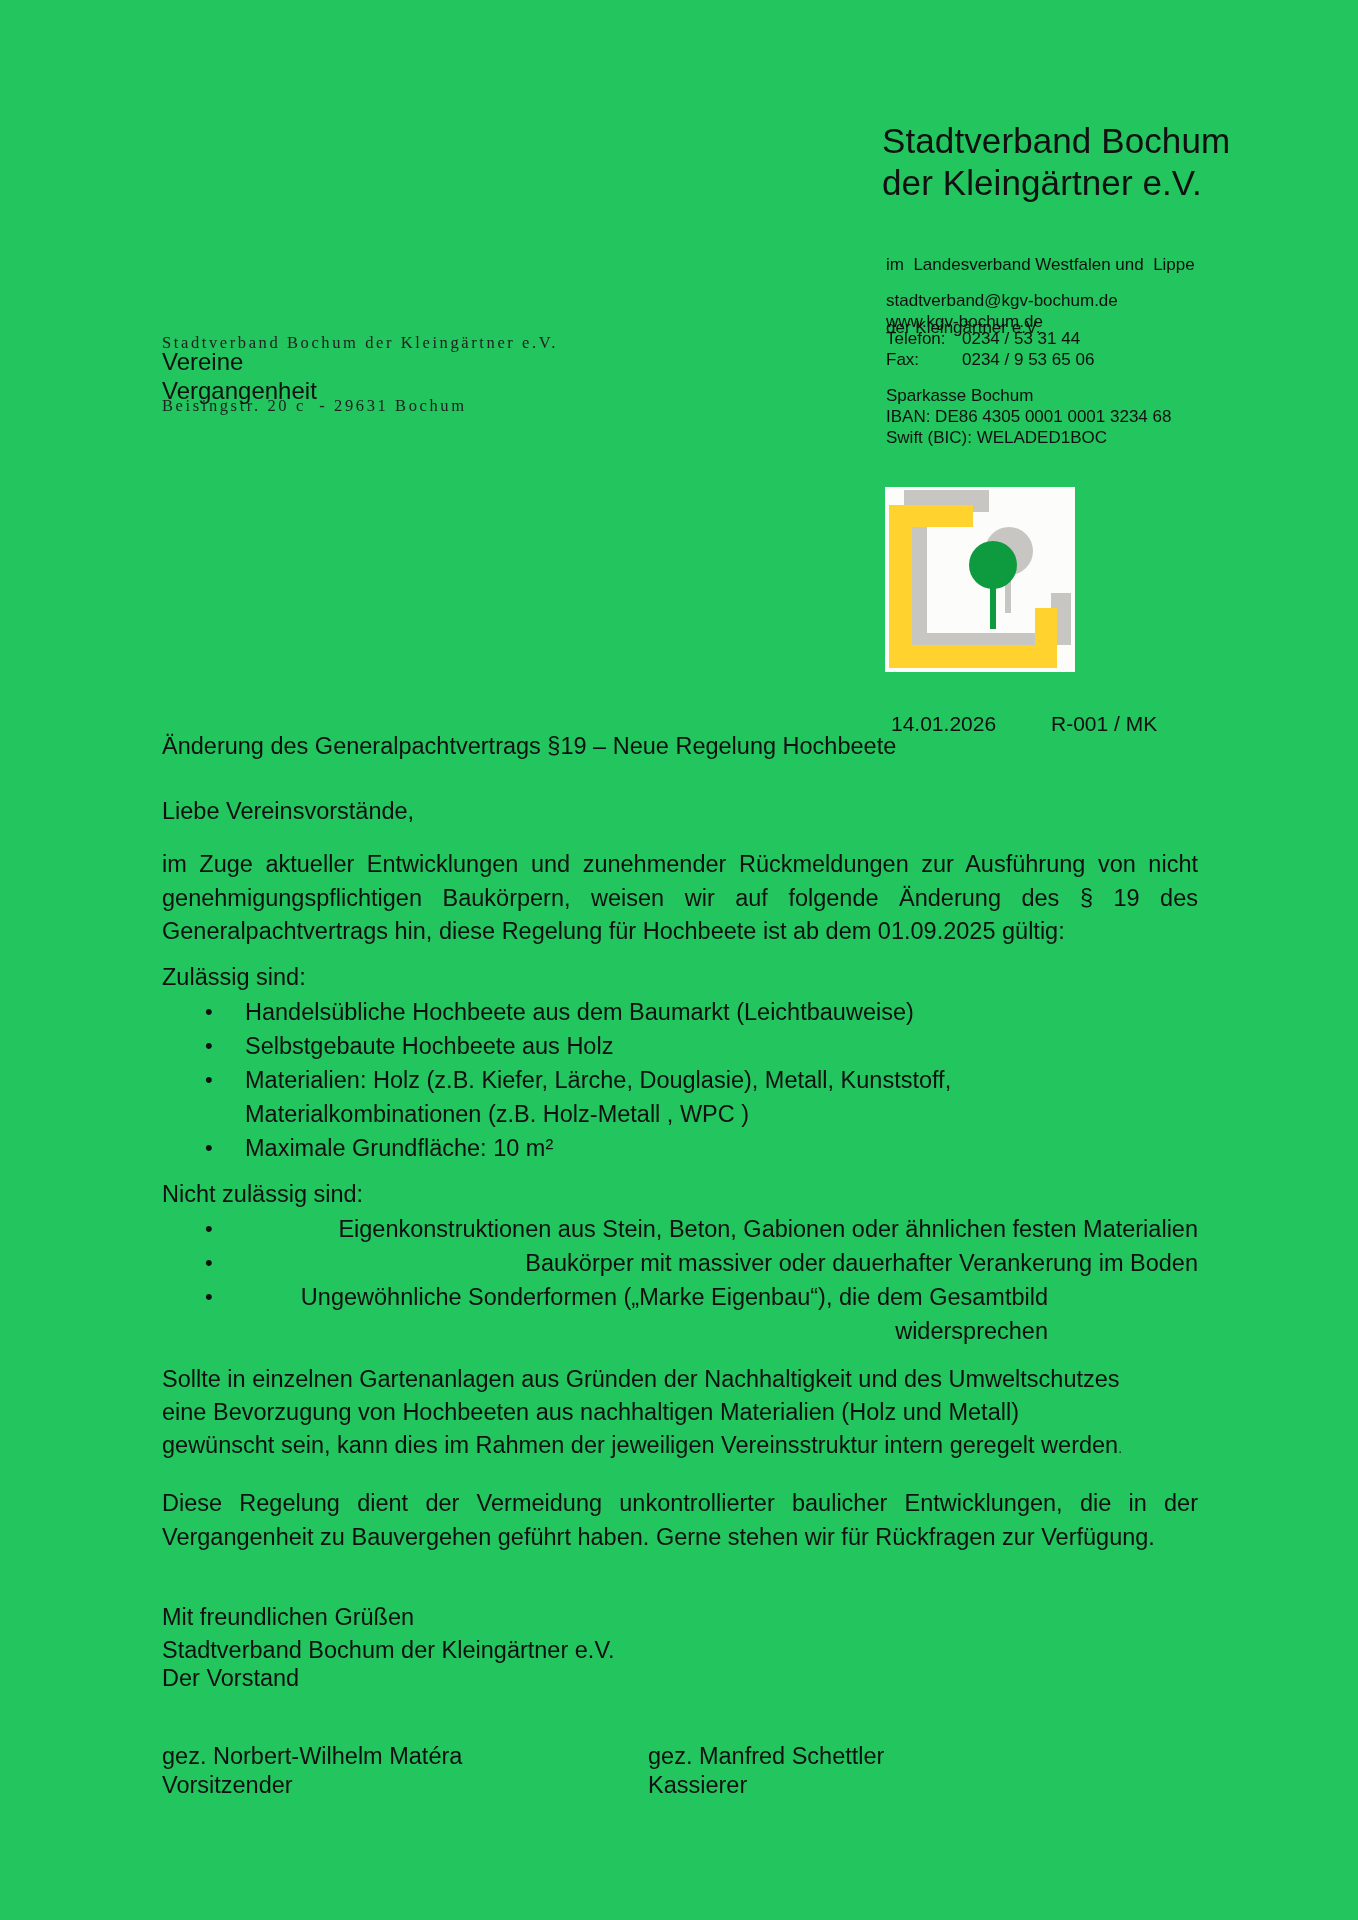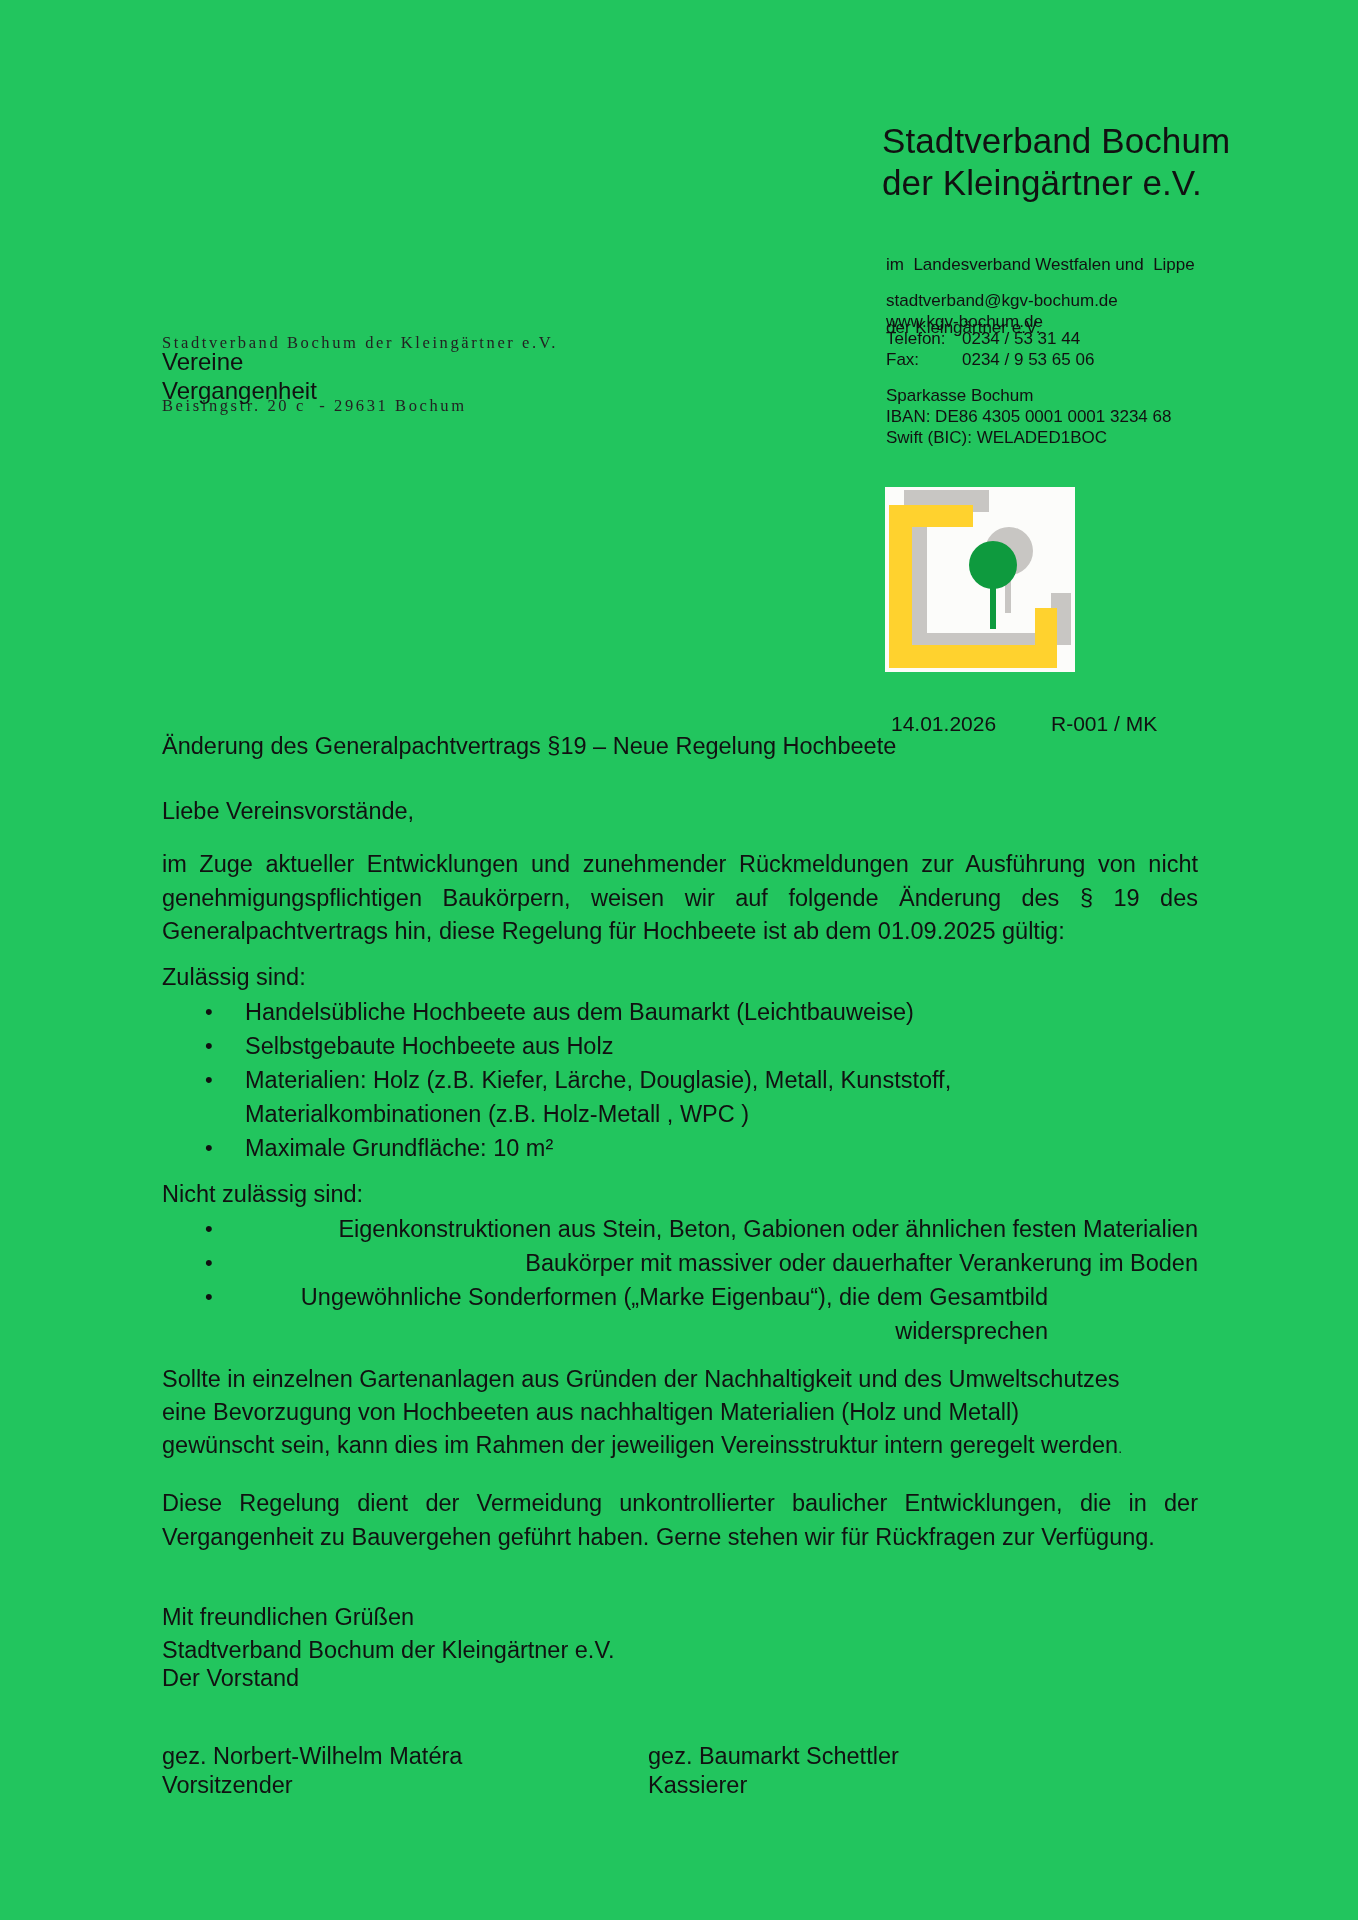--- a/index.html
+++ b/index.html
@@ -153,17 +153,17 @@
 
   <div class="body closing">Mit freundlichen Grüßen</div>
   <div class="body closing-org">Stadtverband Bochum der Kleingärtner e.V.</div>
   <div class="body closing-board">Der Vorstand</div>
 
   <div class="sig sig-left">
     <div>gez. Norbert-Wilhelm Matéra</div>
     <div>Vorsitzender</div>
   </div>
   <div class="sig sig-right">
-    <div>gez. Baumarkt Schettler</div>
+    <div>gez. Manfred Schettler</div>
     <div>Kassierer</div>
   </div>
 
 </div>
 
 </body></html>

